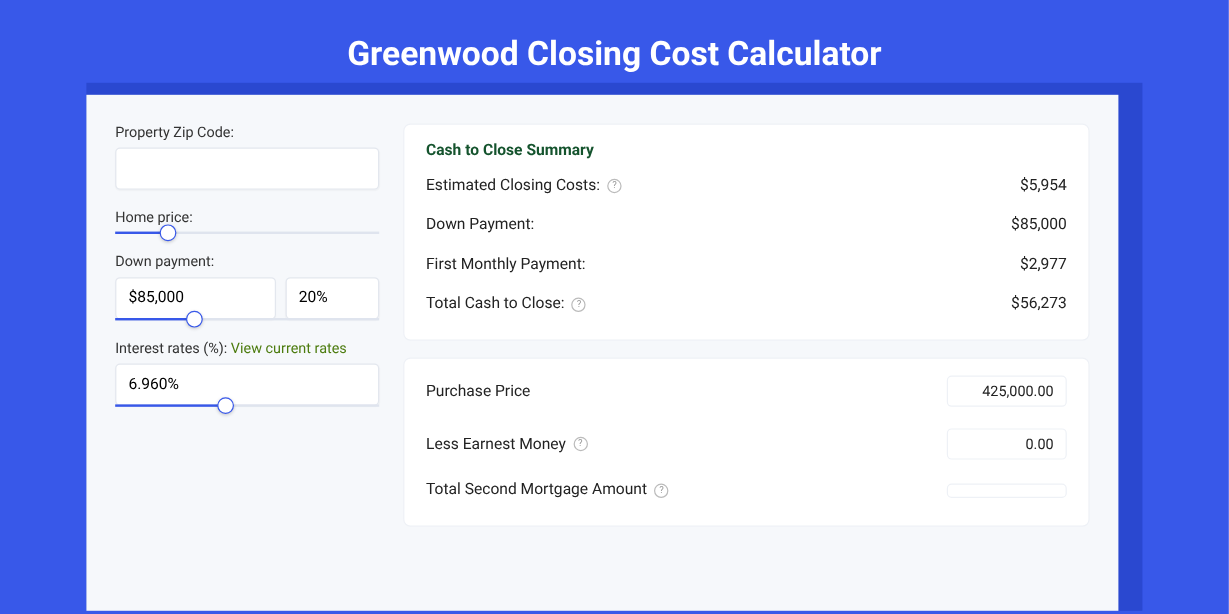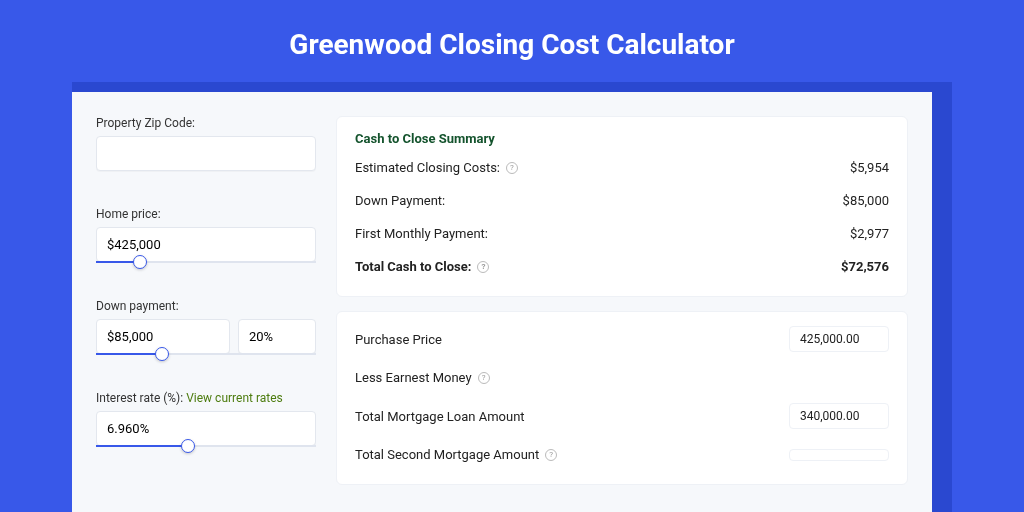--- a/index.html
+++ b/index.html
@@ -1,78 +1,77 @@
 <!DOCTYPE html>
 <html><head>
   <meta charset="utf-8">
   <style>
     * { margin: 0; padding: 0; box-sizing: border-box; font-family: -apple-system, BlinkMacSystemFont, "Segoe UI", Roboto, sans-serif; }
     body { background: #3858e9; width: 1024px; height: 512px; overflow: hidden; }
-    .page-title { color: #fff; text-align: center; font-size: 28px; font-weight: 700; padding: 28px 0 21px; }
+    .page-title { color: #fff; text-align: center; font-size: 28px; font-weight: 700; padding: 28px 0 8px; }
     .card-shadow { background: #2a48d0; width: 880px; height: 440px; margin: 0 auto; padding-top: 10px; }
     .card { background: #f6f8fb; width: 860px; margin-left: 0; padding: 24px 24px 0; display: flex; gap: 20px; height: 430px; overflow: hidden; }
     .left { flex: 0 0 220px; }
     .right { flex: 1; }
     .field-label { font-size: 12px; color: #333; margin-bottom: 6px; display: block; }
     .text-input { width: 100%; background: #fff; border: 1px solid #e3e7ee; border-radius: 4px; padding: 9px 10px; font-size: 13px; box-shadow: 0 1px 1px rgba(0,0,0,.03); }
-    .field-group { margin-bottom: 36px; }
+    .field-group { margin-bottom: 16px; }
     .slider-track { position: relative; height: 2px; background: #dfe4ee; margin-top: -1px; }
     .slider-fill { position: absolute; left: 0; top: 0; height: 2px; background: #3858e9; }
     .slider-thumb { position: absolute; top: -6px; width: 14px; height: 14px; border-radius: 50%; background: #fff; border: 1px solid #3858e9; box-shadow: 0 1px 3px rgba(0,0,0,.2); margin-left: -7px; }
     .two-col { display: flex; gap: 8px; }
     .two-col .text-input:first-child { flex: 2; }
     .two-col .text-input:last-child { flex: 1; }
     .link { color: #4d7c0f; text-decoration: none; font-size: 12px; }
     .panel { background: #fff; border: 1px solid #eef1f6; border-radius: 6px; padding: 14px 18px 4px; margin-bottom: 14px; }
     .panel-title { font-size: 13px; font-weight: 700; color: #14532d; margin-bottom: 14px; }
     .row { display: flex; justify-content: space-between; align-items: center; font-size: 13px; color: #222; margin-bottom: 18px; }
-    .row.bold { font-weight: 700; justify-content: space-between; }
+    .row.bold { font-weight: 400; justify-content: space-between; }
     .row .label { display: flex; align-items: center; gap: 6px; }
     .help-icon { display: inline-block; width: 12px; height: 12px; border: 1px solid #bbb; border-radius: 50%; font-size: 8px; color: #999; text-align: center; line-height: 10px; }
-    .value-box { display: inline-block; border: 1px solid #eef1f6; border-radius: 4px; padding: 5px 10px; font-size: 12px; min-width: 100px; text-align: left; }
+    .value-box { display: inline-block; border: 1px solid #eef1f6; border-radius: 4px; padding: 5px 10px; font-size: 12px; min-width: 100px; text-align: right; }
   </style>
 </head>
 <body>
 
 <h1 class="page-title">Greenwood Closing Cost Calculator</h1>
 
 <div class="card-shadow">
   <div class="card">
 
     <div class="left">
 
       <div class="field-group">
         <label class="field-label">Property Zip Code:</label>
         <input class="text-input" type="text" value="" style="">
       </div>
 
       <div class="field-group">
         <label class="field-label">Home price:</label>
-        <input class="text-input" type="text" value="$425,000" style="">
         <div class="slider-track">
           <div class="slider-fill" style="width:20%"></div>
           <div class="slider-thumb" style="left:20%"></div>
         </div>
       </div>
 
       <div class="field-group">
         <label class="field-label">Down payment:</label>
         <div class="two-col">
           <input class="text-input" type="text" value="$85,000" style="">
           <input class="text-input" type="text" value="20%" style="">
         </div>
         <div class="slider-track">
           <div class="slider-fill" style="width:30%"></div>
           <div class="slider-thumb" style="left:30%"></div>
         </div>
       </div>
 
       <div class="field-group">
         <label class="field-label">
-          <span>Interest rate (%):</span>
+          <span>Interest rates (%):</span>
           <a href="#" class="link">View current rates</a>
         </label>
         <input class="text-input" type="text" value="6.960%" style="">
         <div class="slider-track">
           <div class="slider-fill" style="width:42%"></div>
           <div class="slider-thumb" style="left:42%"></div>
         </div>
       </div>
 
     </div>
@@ -102,46 +101,41 @@
               <span>First Monthly Payment:</span>
             </span>
           <span>$2,977</span>
         </div>
 
         <div class="row bold">
           <span class="label">
             <span>Total Cash to Close:</span>
             <span class="help-icon">?</span>
           </span>
-          <span>$72,576</span>
+          <span>$56,273</span>
         </div>
       </div>
 
       <div class="panel">
 
         <div class="row">
           <span class="label">
               <span>Purchase Price</span>
             </span>
           <span class="value-box">425,000.00</span>
         </div>
 
         <div class="row">
           <span class="label">
             <span>Less Earnest Money</span>
             <span class="help-icon">?</span>
           </span>
+          <span class="value-box">0.00</span>
         </div>
 
-        <div class="row">
-          <span class="label">
-              <span>Total Mortgage Loan Amount</span>
-            </span>
-          <span class="value-box">340,000.00</span>
-        </div>
 
         <div class="row">
           <span class="label">
             <span>Total Second Mortgage Amount</span>
             <span class="help-icon">?</span>
           </span>
           <span class="value-box"></span>
         </div>
       </div>
 

